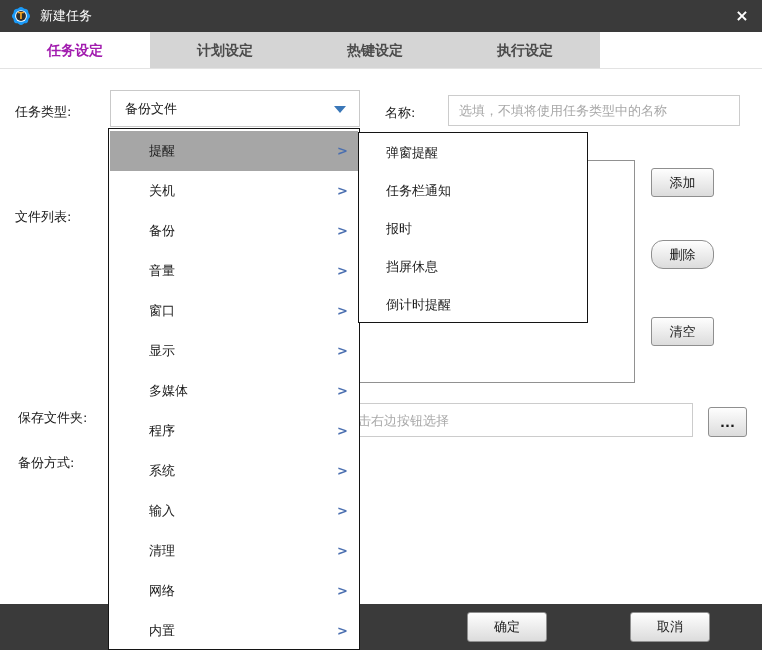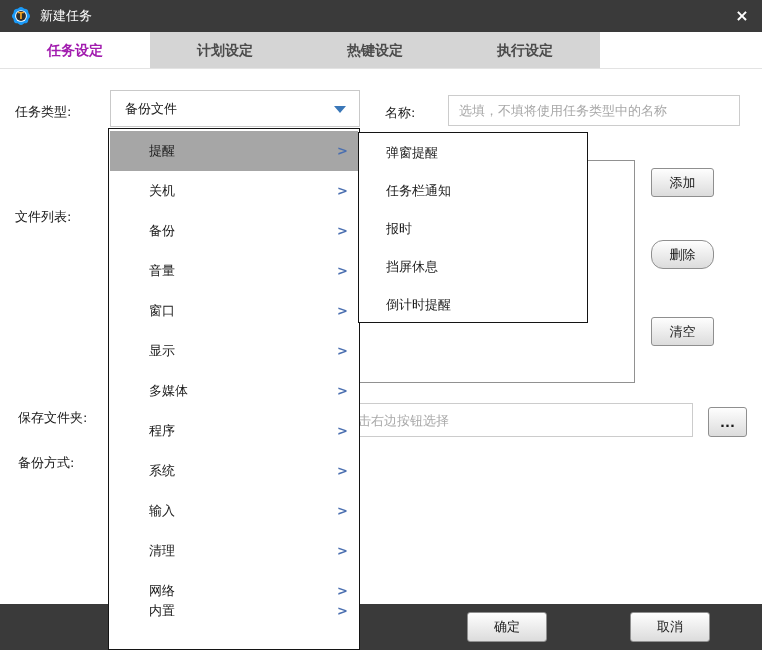--- a/index.html
+++ b/index.html
@@ -157,21 +157,21 @@
       <span class="mi-arrow">&gt;</span>
     </div>
     <div class="menu-item" style="top:402px">
       <span class="mi-label">清理</span>
       <span class="mi-arrow">&gt;</span>
     </div>
     <div class="menu-item" style="top:442px">
       <span class="mi-label">网络</span>
       <span class="mi-arrow">&gt;</span>
     </div>
-    <div class="menu-item" style="top:462px">
+    <div class="menu-item" style="top:482px">
       <span class="mi-label">内置</span>
       <span class="mi-arrow">&gt;</span>
     </div>
   </div>
 
   <div class="submenu">
     <div class="sub-item" style="top:1px">
       <span class="sub-label">弹窗提醒</span>
     </div>
     <div class="sub-item" style="top:39px">

